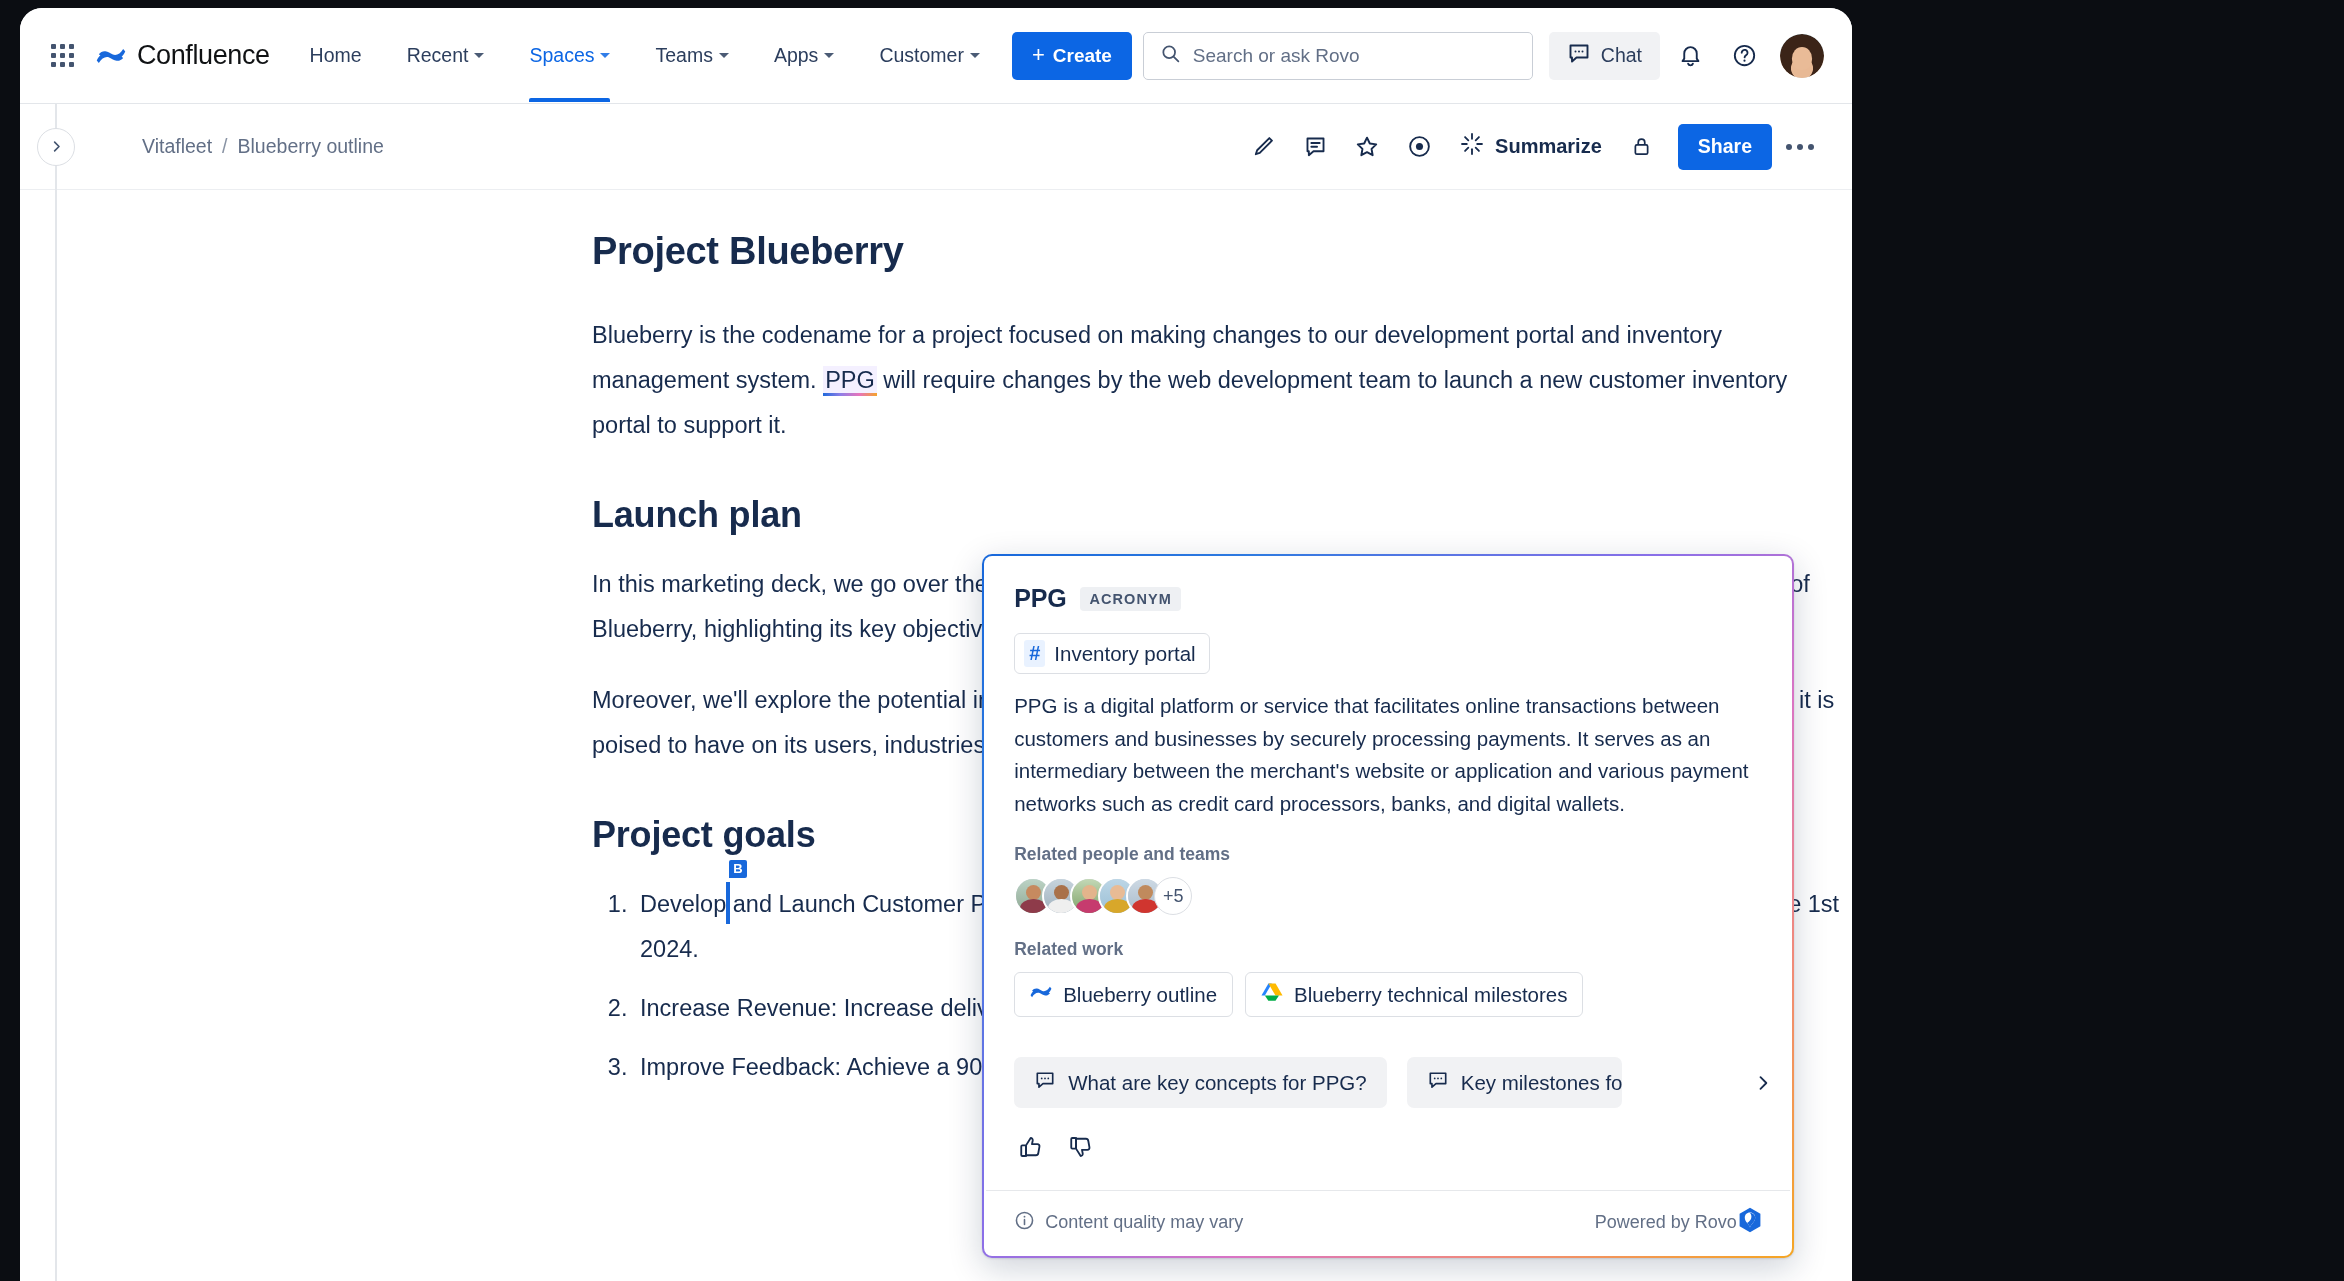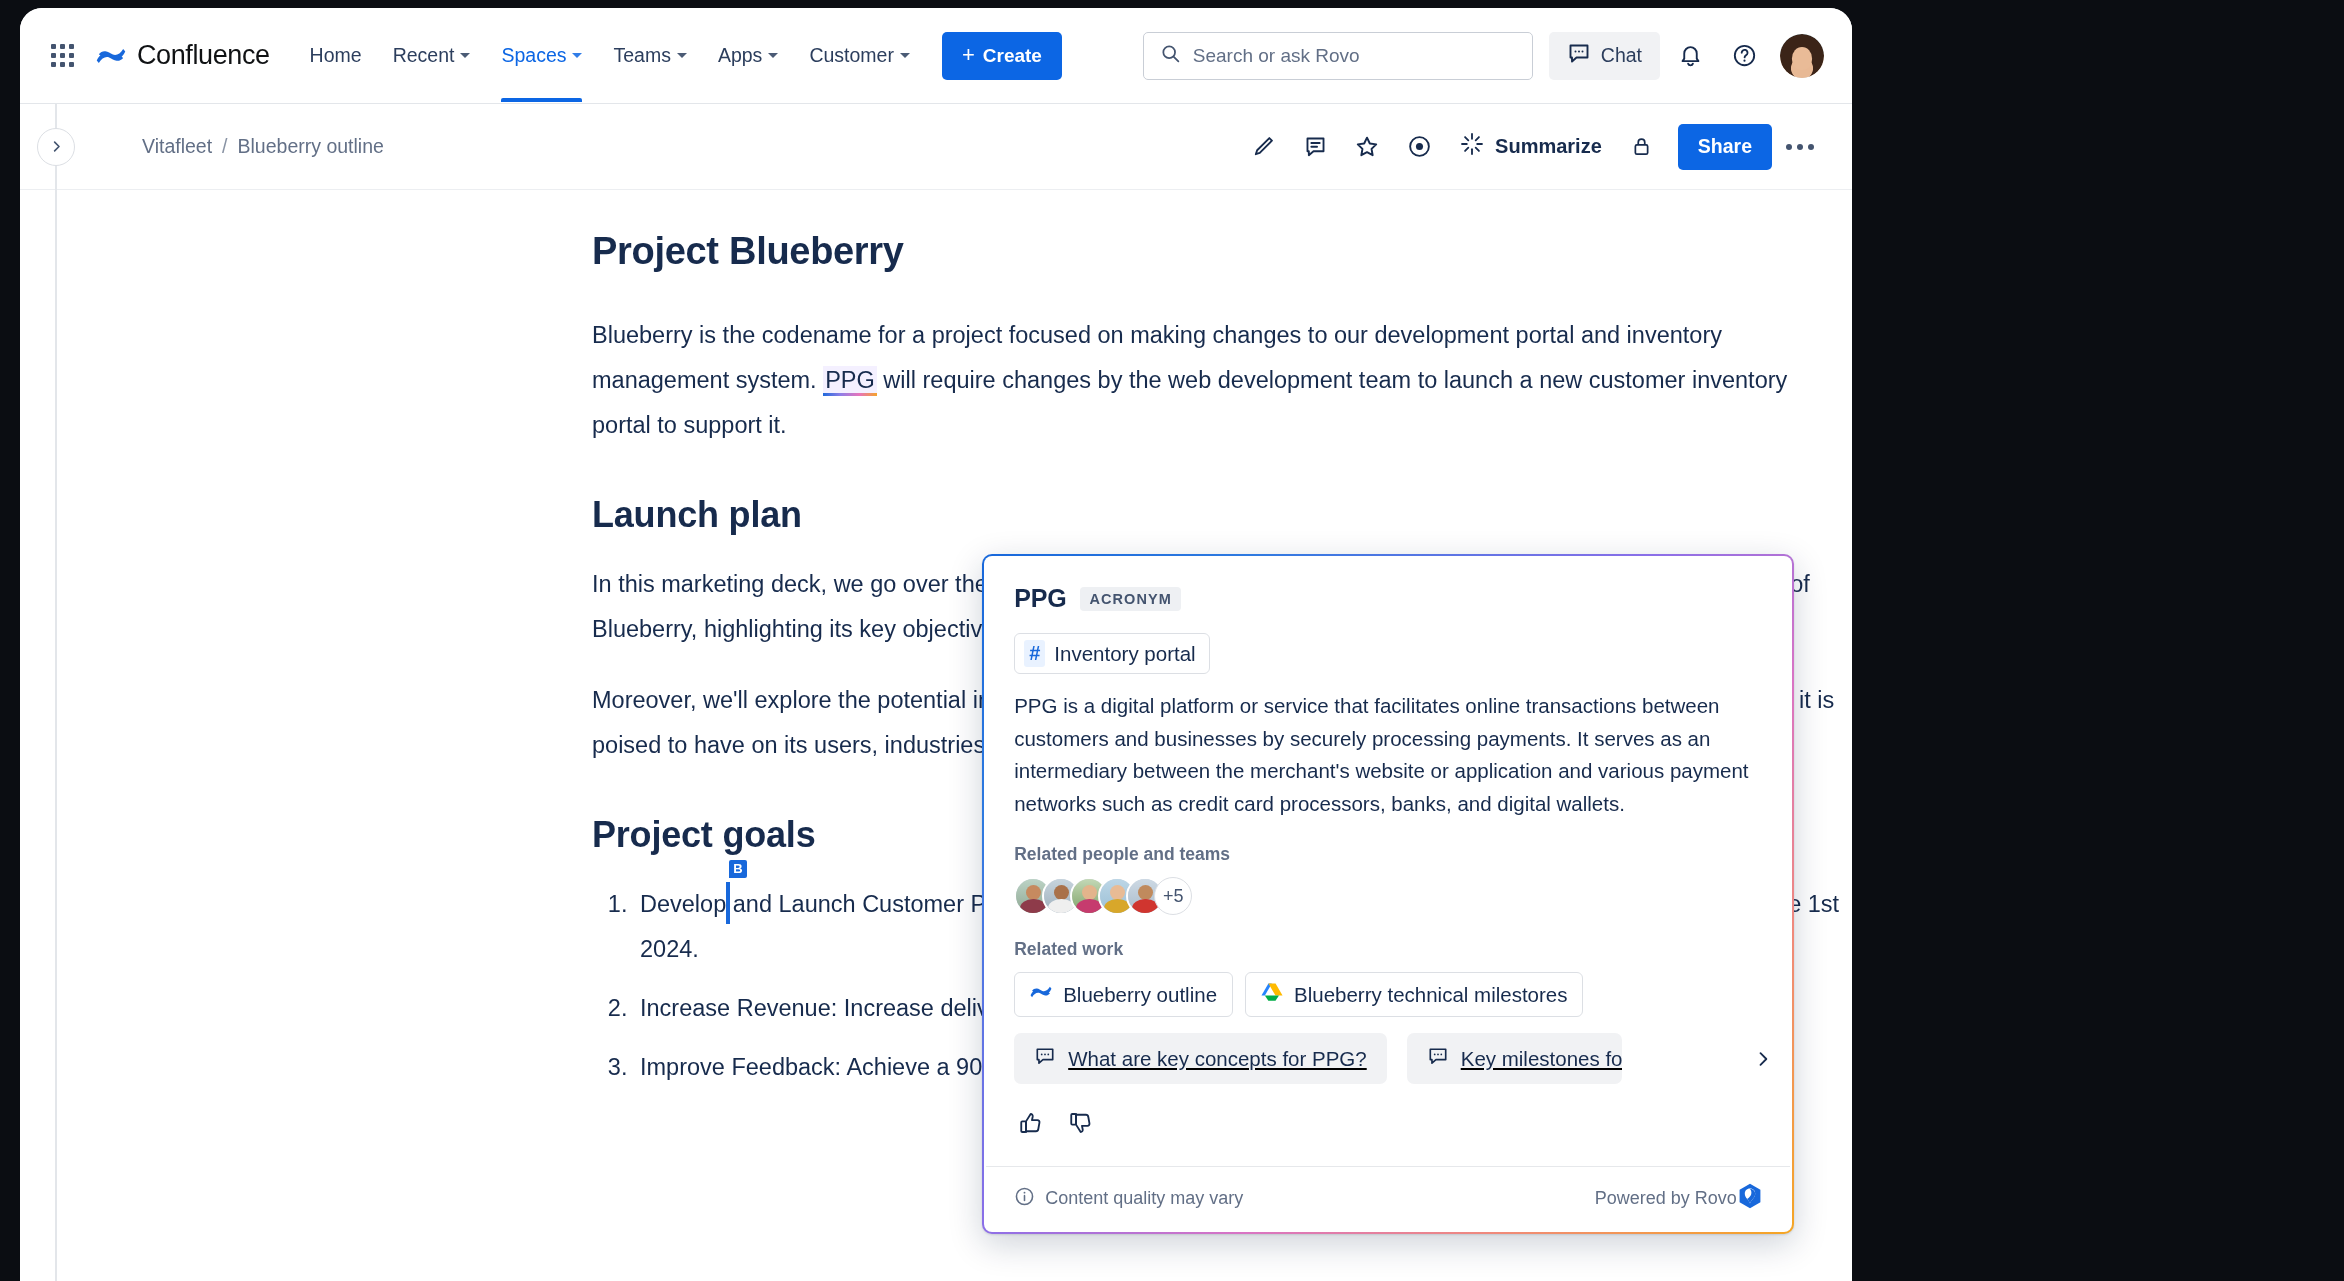--- a/index.html
+++ b/index.html
@@ -34,21 +34,21 @@
     grid-template-rows: repeat(3,5px);
     gap: 4px; align-content: center; justify-content: center;
     border-radius: 4px; cursor: pointer;
     margin-right: 14px;
   }
   .appswitcher i { background:#44546f; width:5px; height:5px; border-radius:1px; display:block;}
   .brand { display:flex; align-items:center; gap:11px; cursor:pointer; margin-right: 26px;}
   .brand .logo { width:30px; height:30px; position:relative; flex:0 0 auto;}
   .brand .name { font-size:27px; color:#101214; letter-spacing:-0.4px; font-weight:400;}
 
-  .navlinks { display:flex; align-items:center; gap:3px; }
+  .navlinks { display:flex; align-items:center; gap:17px; }
   .navitem {
     position: relative;
     display:flex; align-items:center; gap:6px;
     padding: 10px 14px;
     font-size: 19.5px;
     color: #2c3e5d;
     border-radius: 4px;
     cursor: pointer;
     white-space: nowrap;
   }
@@ -220,21 +220,21 @@
     display:flex;align-items:center;justify-content:center;
     font-size:18px;color:#44546f; cursor:pointer; position:relative; z-index:6;
   }
   .workchips { display:flex; gap:12px; flex-wrap:nowrap;}
   .workchip {
     display:inline-flex;align-items:center;gap:11px;
     border:1.4px solid #dcdfe4;border-radius:6px;background:#fff;
     padding:8px 15px; font-size:20.5px; color:#172b4d; cursor:pointer; white-space:nowrap;
   }
   .prompts {
-    display:flex; gap:20px; margin-top:16px; position:relative; flex-wrap:nowrap;text-decoration:underline;
+    display:flex; gap:20px; margin-top:40px; position:relative; flex-wrap:nowrap;
   }
   .prompt {
     display:inline-flex;align-items:center;gap:12px;
     background:#f1f2f4; border-radius:7px;
     padding:12px 20px; font-size:20.5px; color:#172b4d; font-weight:500;
     cursor:pointer; white-space:nowrap; overflow:hidden;
   }
   .prompt.clipped { max-width:215px; }
   .promptnext {
     position:absolute; right:-16px; top:50%; transform:translateY(-50%);

